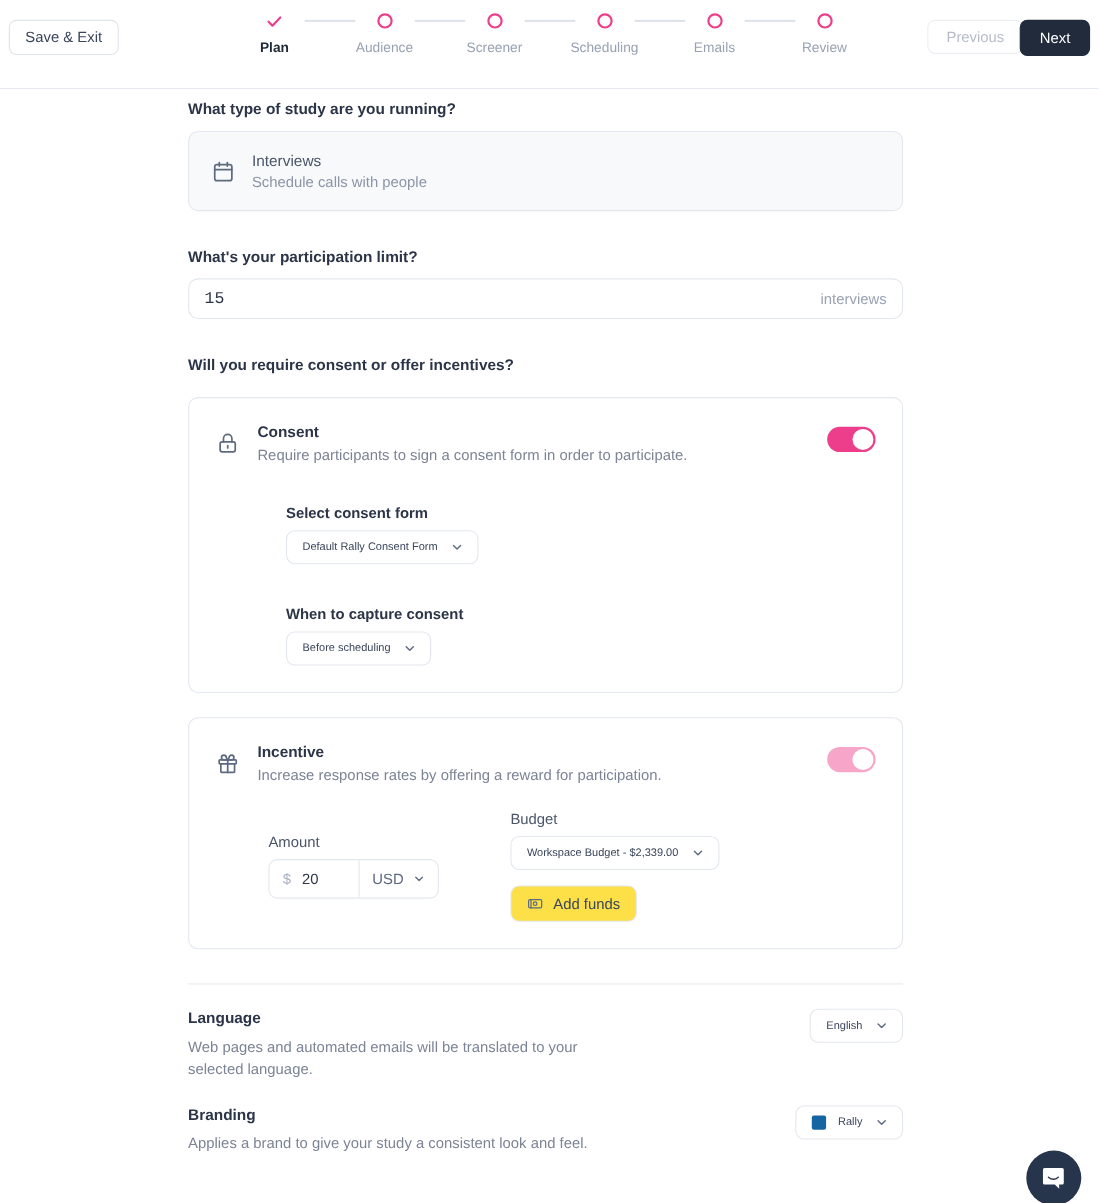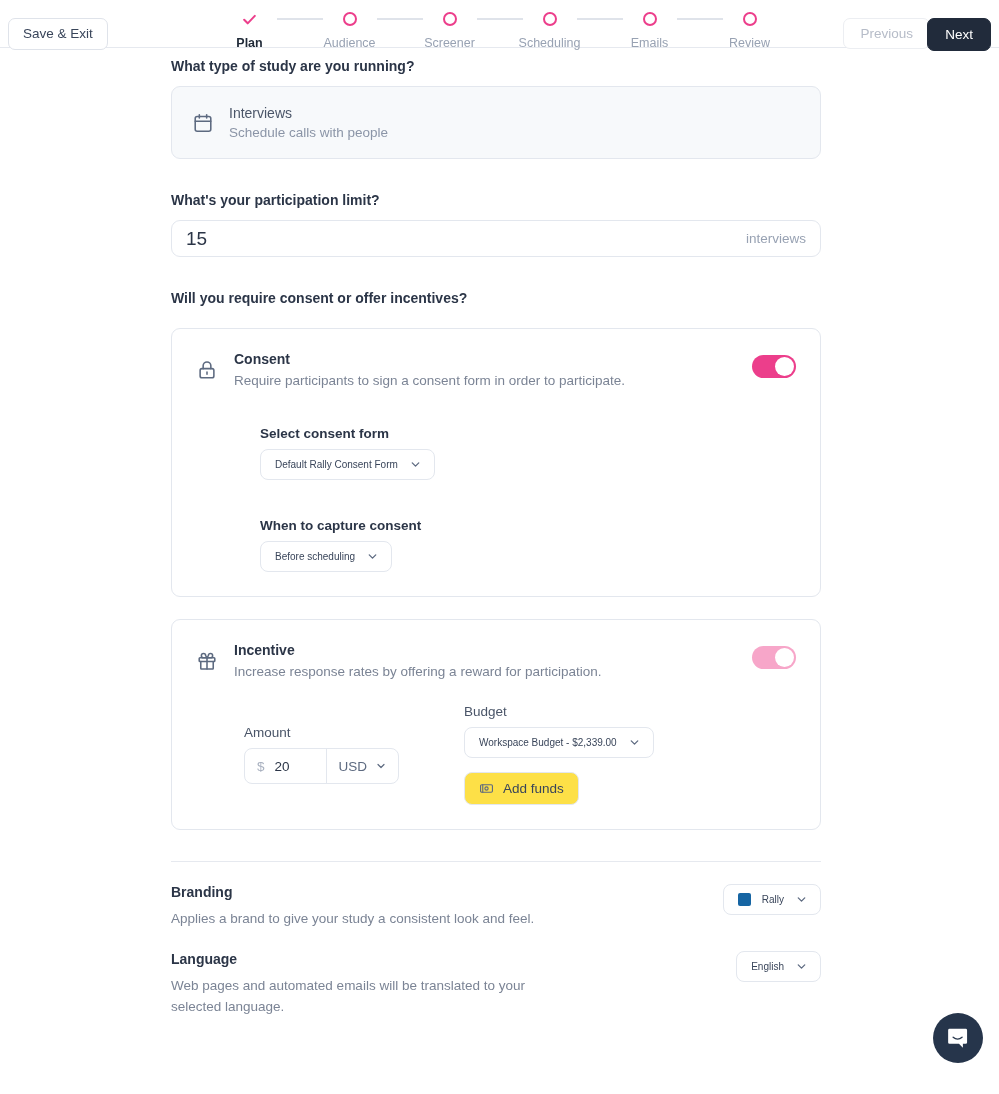--- a/index.html
+++ b/index.html
@@ -8,21 +8,21 @@
     width: 999px; height: 1094px;
     background: #ffffff;
     font-family: "Liberation Sans", sans-serif;
     color: #2e3a4d;
     overflow: hidden;
   }
 
   
   .header {
     position: relative;
-    height: 48px;
+    height: 81px;
     border-bottom: 1px solid #e6e9ef;
     background: #fff;
   }
   .btn-save-exit {
     position: absolute; left: 8px; top: 18px;
     padding: 7px 14px;
     font-size: 13.5px; font-weight: 400; color: #39455a;
     background: #fff;
     border: 1px solid #dfe3ea;
     border-radius: 7px;
@@ -96,21 +96,21 @@
   .card-select .txt-title { font-size: 14px; color: #4a5568; margin-bottom: 4px; }
   .card-select .txt-sub { font-size: 13.5px; color: #8b95a7; }
   .ico { flex: none; color: #5d6a80; display: flex; align-items: center; }
 
   
   .input-row {
     border: 1px solid #e3e7ee; border-radius: 9px; background: #fff;
     height: 37px; display: flex; align-items: center;
     padding: 0 14px; justify-content: space-between;
   }
-  .input-row .val { font-size: 19px; color: #2b3547; }
+  .input-row .val { font-size: 15px; color: #2b3547; font-family: Liberation Mono, monospace; }
   .input-row .suffix { font-size: 13.5px; color: #98a2b3; }
 
   
   .feature-card {
     border: 1px solid #e3e7ee; border-radius: 9px; background: #fff;
     padding: 22px 24px 24px 24px;
     margin-top: 22px;
   }
   .feature-head { display: flex; align-items: flex-start; gap: 16px; }
   .feature-head .ico { padding-top: 8px; }
@@ -380,48 +380,48 @@
             </button>
           </div>
         </div>
       </div>
     </div>
 
     <div class="divider"></div>
 
     <div class="setting-row">
       <div class="s-text">
+        <div class="s-title">Language</div>
+        <div class="s-desc">Web pages and automated emails will be translated to your selected language.</div>
+      </div>
+      <div class="dropdown">
+        <span>English</span>
+        <span class="chev">
+          <svg width="13" height="13" viewBox="0 0 24 24" fill="none" stroke="currentColor" stroke-width="2.4" stroke-linecap="round" stroke-linejoin="round">
+              <polyline points="6 9 12 15 18 9"></polyline>
+            </svg>
+        </span>
+      </div>
+    </div>
+
+    <div class="setting-row">
+      <div class="s-text">
         <div class="s-title">Branding</div>
         <div class="s-desc">Applies a brand to give your study a consistent look and feel.</div>
       </div>
       <div class="dropdown">
         <span class="swatch" style="background:#1665a3"></span>
         <span>Rally</span>
         <span class="chev">
           <svg width="13" height="13" viewBox="0 0 24 24" fill="none" stroke="currentColor" stroke-width="2.4" stroke-linecap="round" stroke-linejoin="round">
               <polyline points="6 9 12 15 18 9"></polyline>
             </svg>
         </span>
       </div>
     </div>
-
-    <div class="setting-row">
-      <div class="s-text">
-        <div class="s-title">Language</div>
-        <div class="s-desc">Web pages and automated emails will be translated to your selected language.</div>
-      </div>
-      <div class="dropdown">
-        <span>English</span>
-        <span class="chev">
-          <svg width="13" height="13" viewBox="0 0 24 24" fill="none" stroke="currentColor" stroke-width="2.4" stroke-linecap="round" stroke-linejoin="round">
-              <polyline points="6 9 12 15 18 9"></polyline>
-            </svg>
-        </span>
-      </div>
-    </div>
   </div>
 
   <div class="intercom">
     <svg width="25" height="25" viewBox="0 0 28 28">
       <path d="M4 3.2 h18 a1.6 1.6 0 0 1 1.6 1.6 v13.6 a1.6 1.6 0 0 1 -1.6 1.6 h-3.1 v4.3 l-4.4 -4.3 H4 a1.6 1.6 0 0 1 -1.6 -1.6 V4.8 A1.6 1.6 0 0 1 4 3.2 Z" fill="#ffffff"></path>
       <path d="M8 12.6 q5 4.2 10 0" fill="none" stroke="#26354b" stroke-width="1.5" stroke-linecap="round"></path>
     </svg>
   </div>
 </div>
 

